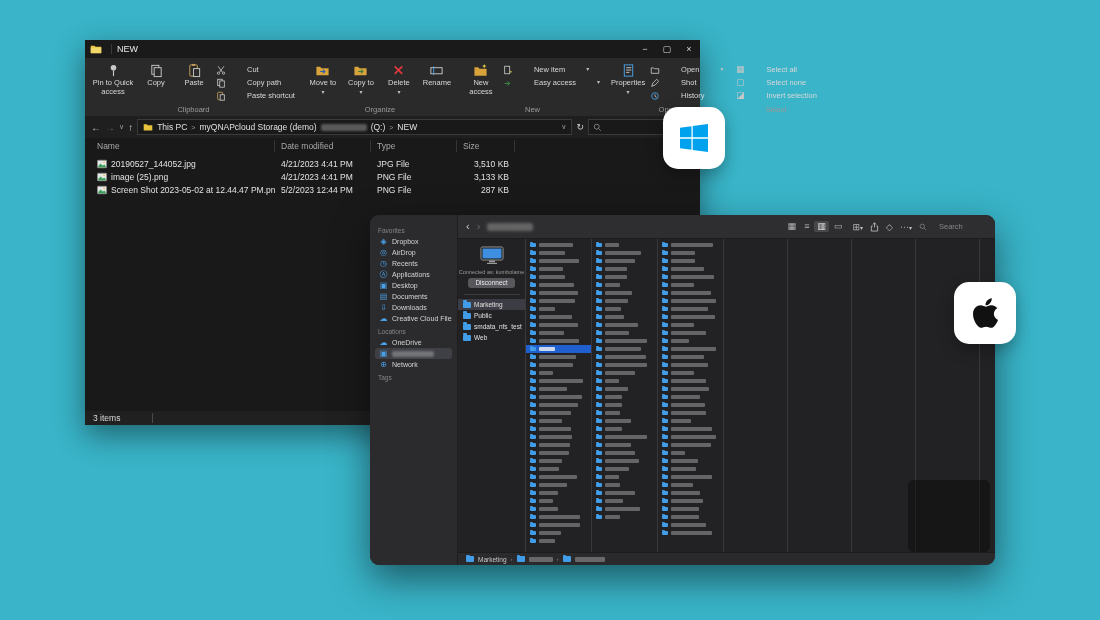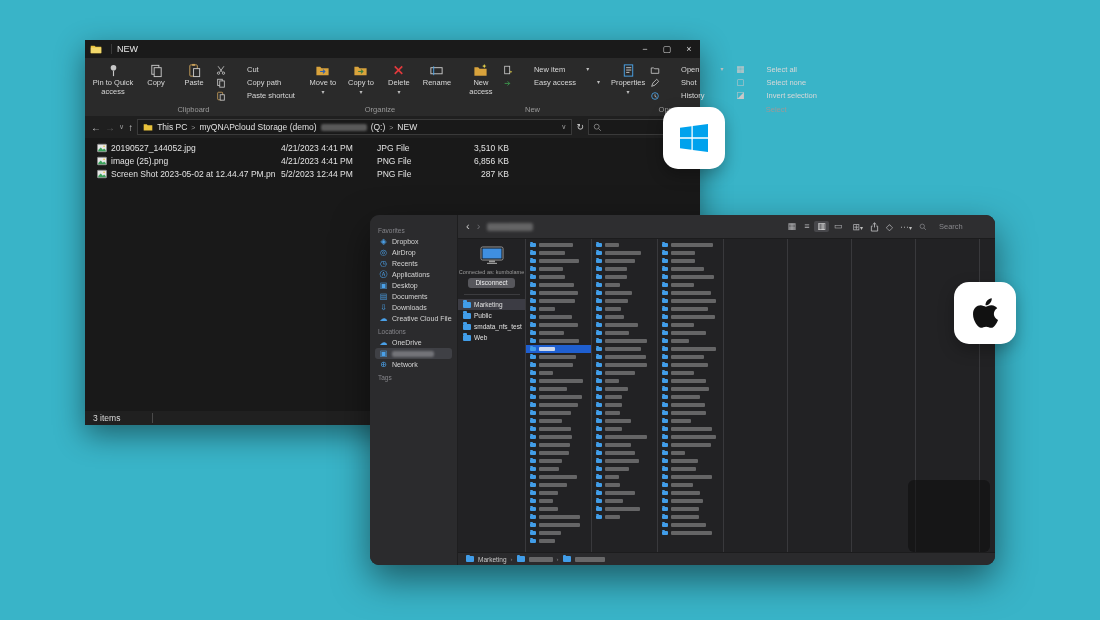--- a/index.html
+++ b/index.html
@@ -353,20 +353,26 @@
       <span class="navgl" style="font-size:9px">↻</span>
       <div class="sbox">
         <svg width="9" height="9" viewBox="0 0 11 11">
           <circle cx="4.5" cy="4.5" r="3" fill="none" stroke="#8f8f8f"></circle>
           <line x1="6.8" y1="6.8" x2="9.6" y2="9.6" stroke="#8f8f8f"></line>
         </svg>
         <input placeholder="Search NEW" style="">
       </div>
     </div>
 
+    <div class="whead">
+      <span class="hcell hc-name">Name</span>
+      <span class="hcell hc-mod">Date modified</span>
+      <span class="hcell hc-type">Type</span>
+      <span class="hcell hc-size">Size</span>
+    </div>
 
     <div class="wfiles">
       <div class="frow">
         <span class="fc fc-name">
           <svg class="fico" viewBox="0 0 12 12">
             <rect x="0.5" y="1.5" width="11" height="9" rx="1" fill="#e8e8e8" stroke="#888"></rect>
             <path d="M1.5 8.5l3-3 2.5 2.5 1.5-1.5 2 2v1.5h-9z" fill="#3aa05a"></path>
             <circle cx="8.5" cy="4" r="1" fill="#e8c23c"></circle>
           </svg>
           <span>20190527_144052.jpg</span>
@@ -379,21 +385,21 @@
         <span class="fc fc-name">
           <svg class="fico" viewBox="0 0 12 12">
             <rect x="0.5" y="1.5" width="11" height="9" rx="1" fill="#e8e8e8" stroke="#888"></rect>
             <path d="M1.5 8.5l3-3 2.5 2.5 1.5-1.5 2 2v1.5h-9z" fill="#3aa05a"></path>
             <circle cx="8.5" cy="4" r="1" fill="#e8c23c"></circle>
           </svg>
           <span>image (25).png</span>
         </span>
         <span class="fc fc-mod">4/21/2023 4:41 PM</span>
         <span class="fc fc-type">PNG File</span>
-        <span class="fc fc-size">6,856 KB</span>
+        <span class="fc fc-size">3,133 KB</span>
       </div>
       <div class="frow">
         <span class="fc fc-name">
           <svg class="fico" viewBox="0 0 12 12">
             <rect x="0.5" y="1.5" width="11" height="9" rx="1" fill="#e8e8e8" stroke="#888"></rect>
             <path d="M1.5 8.5l3-3 2.5 2.5 1.5-1.5 2 2v1.5h-9z" fill="#3aa05a"></path>
             <circle cx="8.5" cy="4" r="1" fill="#e8c23c"></circle>
           </svg>
           <span>Screen Shot 2023-05-02 at 12.44.47 PM.png</span>
         </span>

